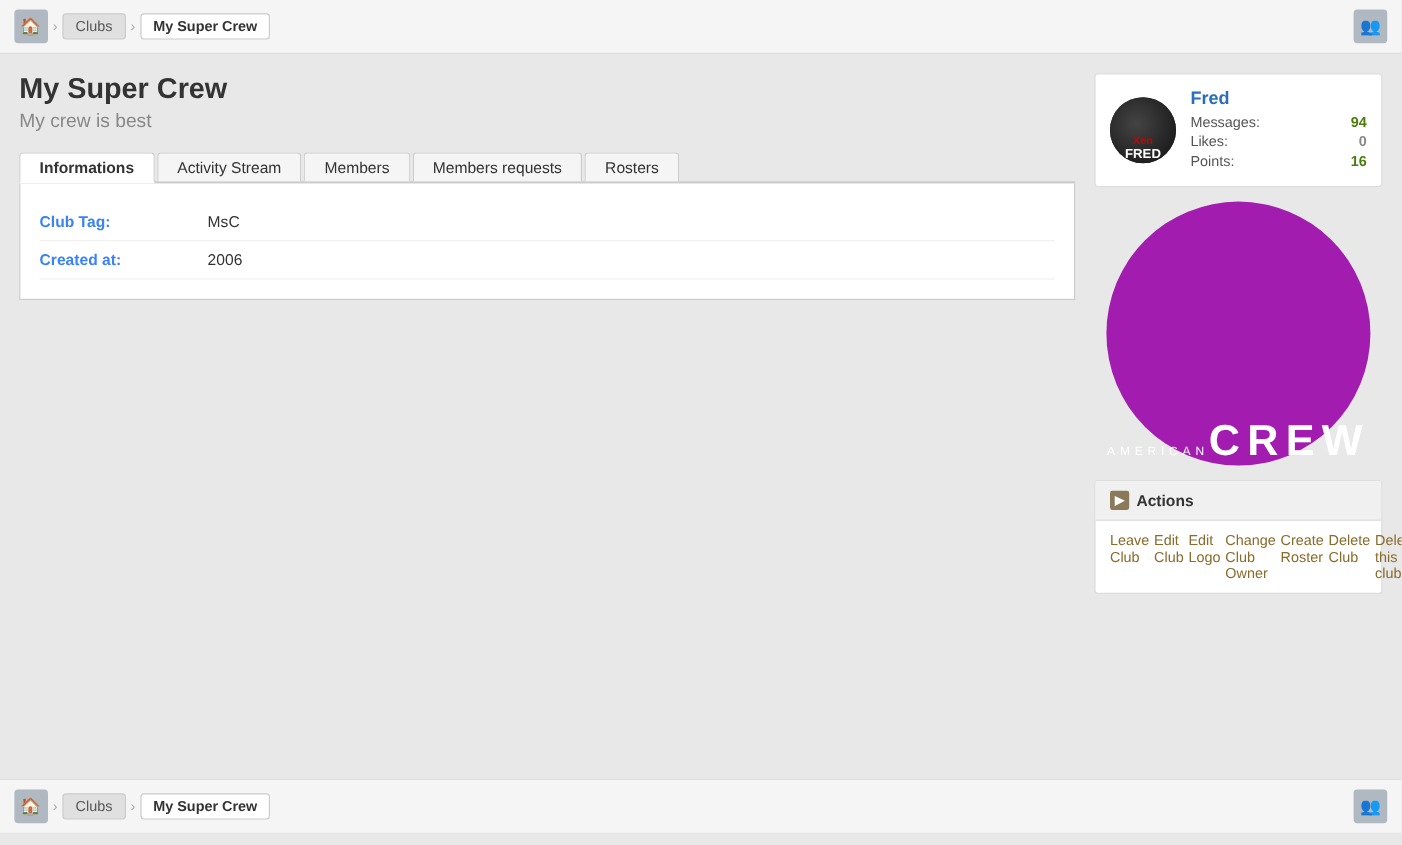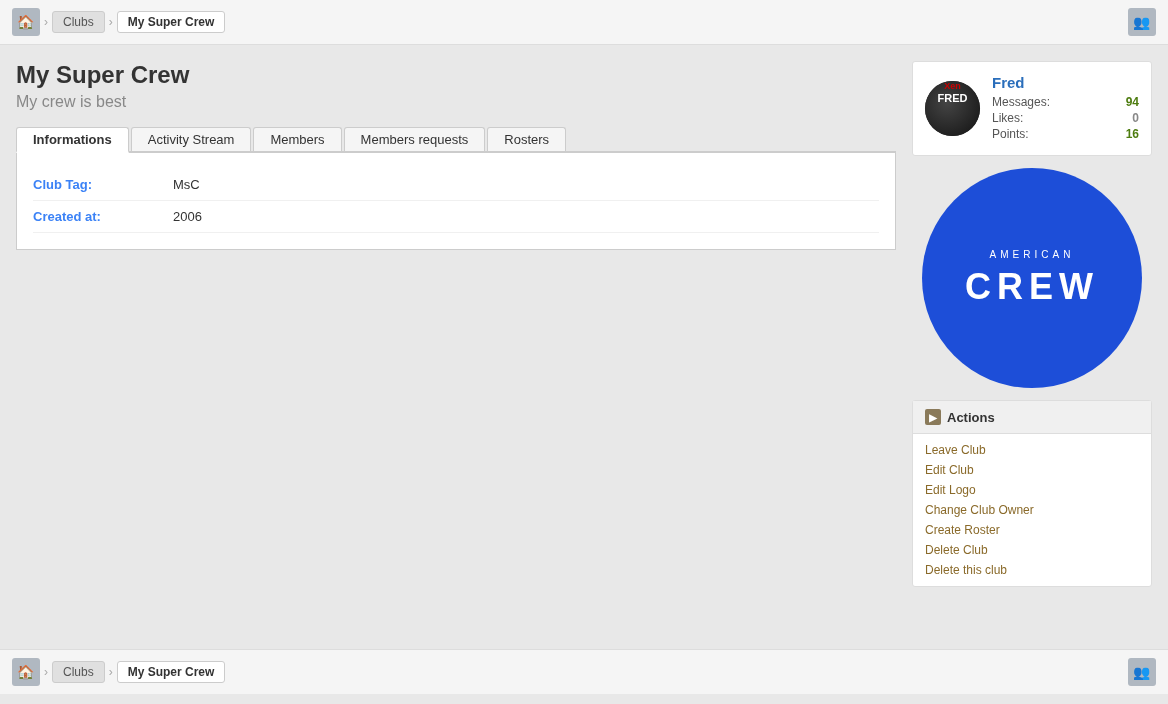--- a/index.html
+++ b/index.html
@@ -168,21 +168,21 @@
       background: #222;
       display: flex;
       align-items: center;
       justify-content: center;
     }
     .avatar-inner {
       width: 100%;
       height: 100%;
       background: radial-gradient(circle at 40% 40%, #444, #111);
       display: flex;
-      align-items: flex-start;
+      align-items: flex-end;
       justify-content: center;
       font-size: 10px;
       color: #c00;
       font-weight: bold;
       position: relative;
     }
     .avatar-text {
       color: #fff;
       font-size: 11px;
       font-weight: bold;
@@ -213,28 +213,28 @@
       margin-bottom: 2px;
     }
     .stat-value {
       font-weight: bold;
       color: #4d7c0f;
     }
     .stat-value.zero { color: #888; }
 
     
     .club-logo {
-      background: #1d4ed8;
+      background: #a21caf;
       border-radius: 50%;
       width: 220px;
       height: 220px;
       margin: 0 auto 12px;
       display: flex;
-      flex-direction: column;
-      align-items: center;
+      flex-direction: row;
+      align-items: flex-end;
       justify-content: center;
     }
     .club-logo-american {
       color: #fff;
       font-size: 10px;
       letter-spacing: 4px;
       margin-bottom: 6px;
       font-family: Arial, sans-serif;
     }
     .club-logo-crew {
@@ -268,21 +268,20 @@
       border-radius: 2px;
       display: inline-flex;
       align-items: center;
       justify-content: center;
       color: #fff;
       font-size: 10px;
     }
     .actions-list {
       padding: 8px 12px;
       display: flex;
-      flex-direction: column;
       gap: 4px;
       border-radius: 31px;
     }
     .action-link {
       color: #8a6a2a;
       font-size: 12px;
       cursor: pointer;
       text-decoration: none;
       display: block;
       padding: 1px 0;

